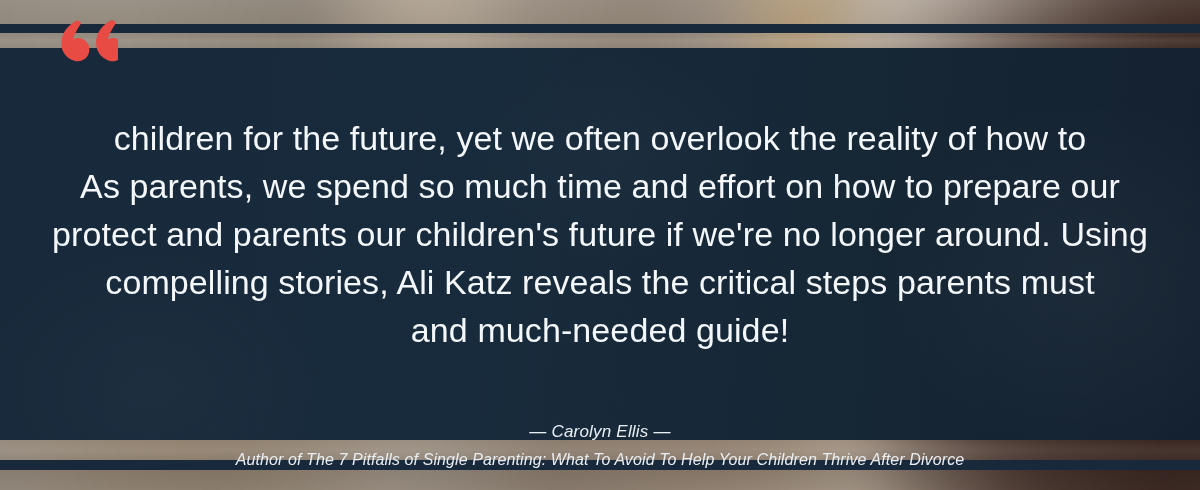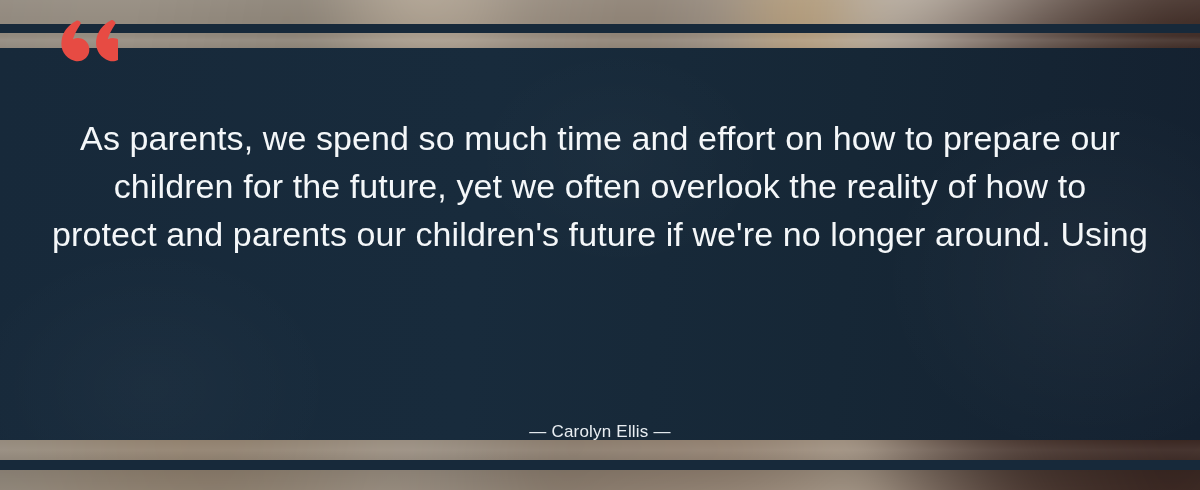--- a/index.html
+++ b/index.html
@@ -122,20 +122,21 @@
     top: 372px;
     width: 100%;
     text-align: center;
     color: #e9eef2;
   }
   #attribution-name {
     font-size: 17px;
     line-height: 24px;
     font-weight: 400;
     letter-spacing: 0.2px;
+    font-style: italic;
   }
   #attribution-title {
     font-size: 16px;
     line-height: 24px;
     font-style: italic;
     font-weight: 400;
     margin-top: 4px;
     letter-spacing: 0.1px;
   }
 </style>
@@ -146,27 +147,30 @@
 
   <div id="photo-bg"></div>
   <div id="photo-streaks"></div>
 
   <div class="rule" id="rule-top"></div>
   <div class="rule" id="rule-bottom"></div>
 
   <div id="quote-panel">
 
     <div id="quote-body">
+      <div class="quote-line">children for the future, yet we often overlook the reality of how to</div>
       <div class="quote-line">As parents, we spend so much time and effort on how to prepare our</div>
-      <div class="quote-line">children for the future, yet we often overlook the reality of how to</div>
       <div class="quote-line">protect and parents our children's future if we're no longer around. Using</div>
+      <div class="quote-line">compelling stories, Ali Katz reveals the critical steps parents must</div>
+      <div class="quote-line">and much-needed guide!</div>
     </div>
 
     <div id="attribution">
       <div id="attribution-name">— Carolyn Ellis —</div>
+      <div id="attribution-title">Author of The 7 Pitfalls of Single Parenting: What To Avoid To Help Your Children Thrive After Divorce</div>
     </div>
 
   </div>
 
   <div id="quote-mark">
     <svg viewBox="0 0 66 46" xmlns="http://www.w3.org/2000/svg" aria-hidden="true">
       <g fill="#E74B43">
         <path d="M27.5 1.2c1.3.7 1.6 2.1.8 3.4-3.6 5.6-6.0 10.4-7.3 14.6 2.6-1.3 5.6-1.6 8.5-.6 6.0 2.0 9.3 8.6 7.3 14.7-2.0 6.1-8.5 9.4-14.5 7.4C13.0 38.2 8.2 29.5 9.6 20.2 10.8 12.2 15.6 5.6 24.0 1.0c1.2-.6 2.4-.5 3.5.2z"></path>
         <path d="M62.2 1.2c1.3.7 1.6 2.1.8 3.4-3.6 5.6-6.0 10.4-7.3 14.6 2.6-1.3 5.6-1.6 8.5-.6 6.0 2.0 9.3 8.6 7.3 14.7-2.0 6.1-8.5 9.4-14.5 7.4-9.3-3.1-14.1-11.8-12.7-21.1C45.5 11.6 50.3 5.0 58.7 0.4c1.2-.6 2.4-.5 3.5.8z"></path>
       </g>

